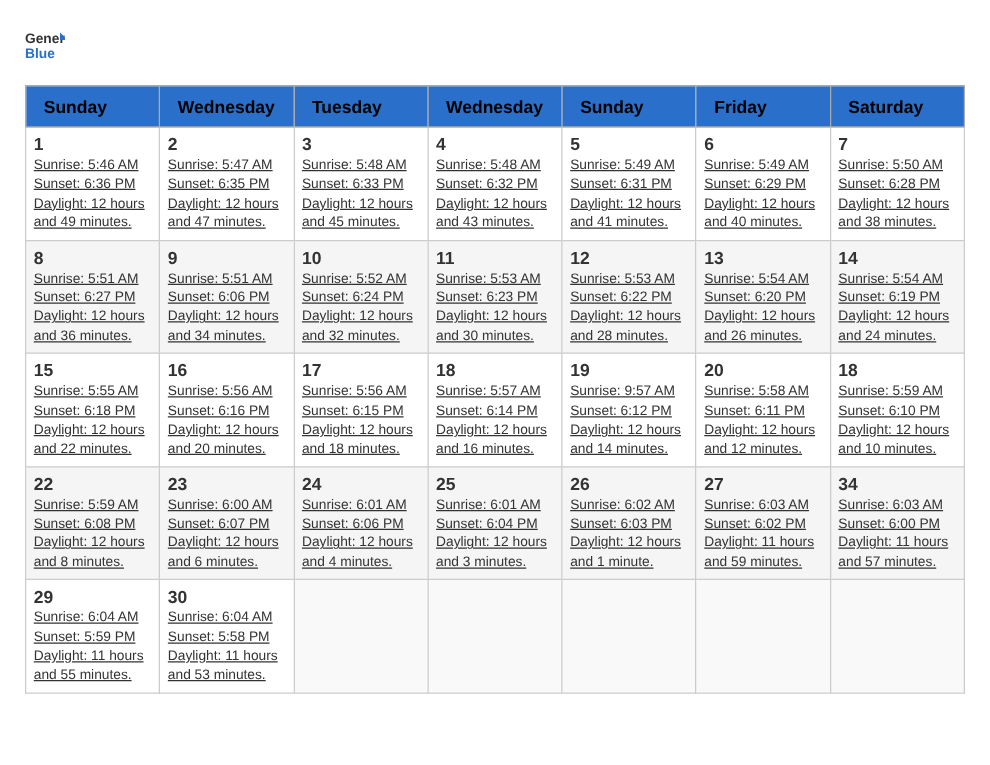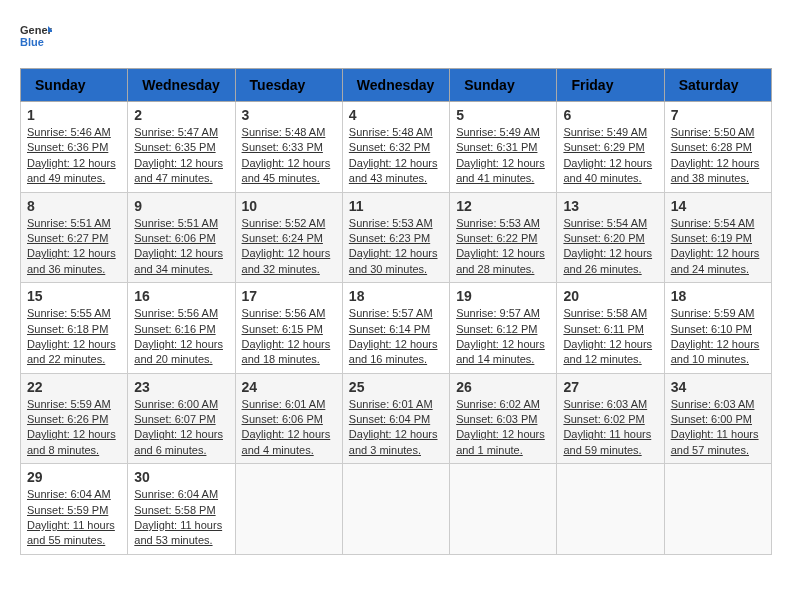--- a/index.html
+++ b/index.html
@@ -262,21 +262,21 @@
           <div class="cell-content">Sunrise: 5:59 AM
 Sunset: 6:10 PM
 Daylight: 12 hours
 and 10 minutes.</div>
         </td>
       </tr>
       <tr>
         <td>
           <span class="day-number">22</span>
           <div class="cell-content">Sunrise: 5:59 AM
-Sunset: 6:26 PM
+Sunset: 6:08 PM
 Daylight: 12 hours
 and 8 minutes.</div>
         </td>
         <td>
           <span class="day-number">23</span>
           <div class="cell-content">Sunrise: 6:00 AM
 Sunset: 6:07 PM
 Daylight: 12 hours
 and 6 minutes.</div>
         </td>

